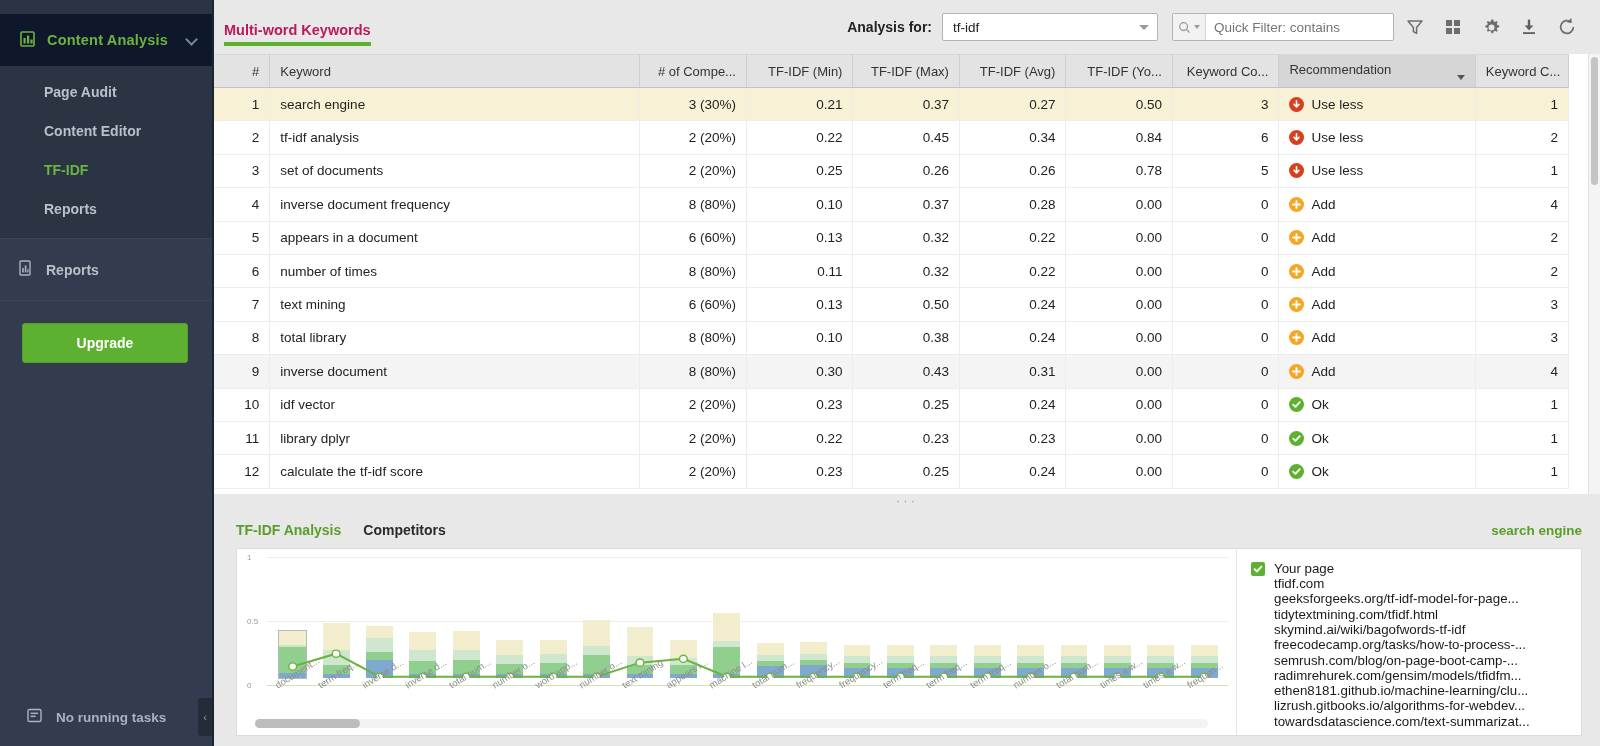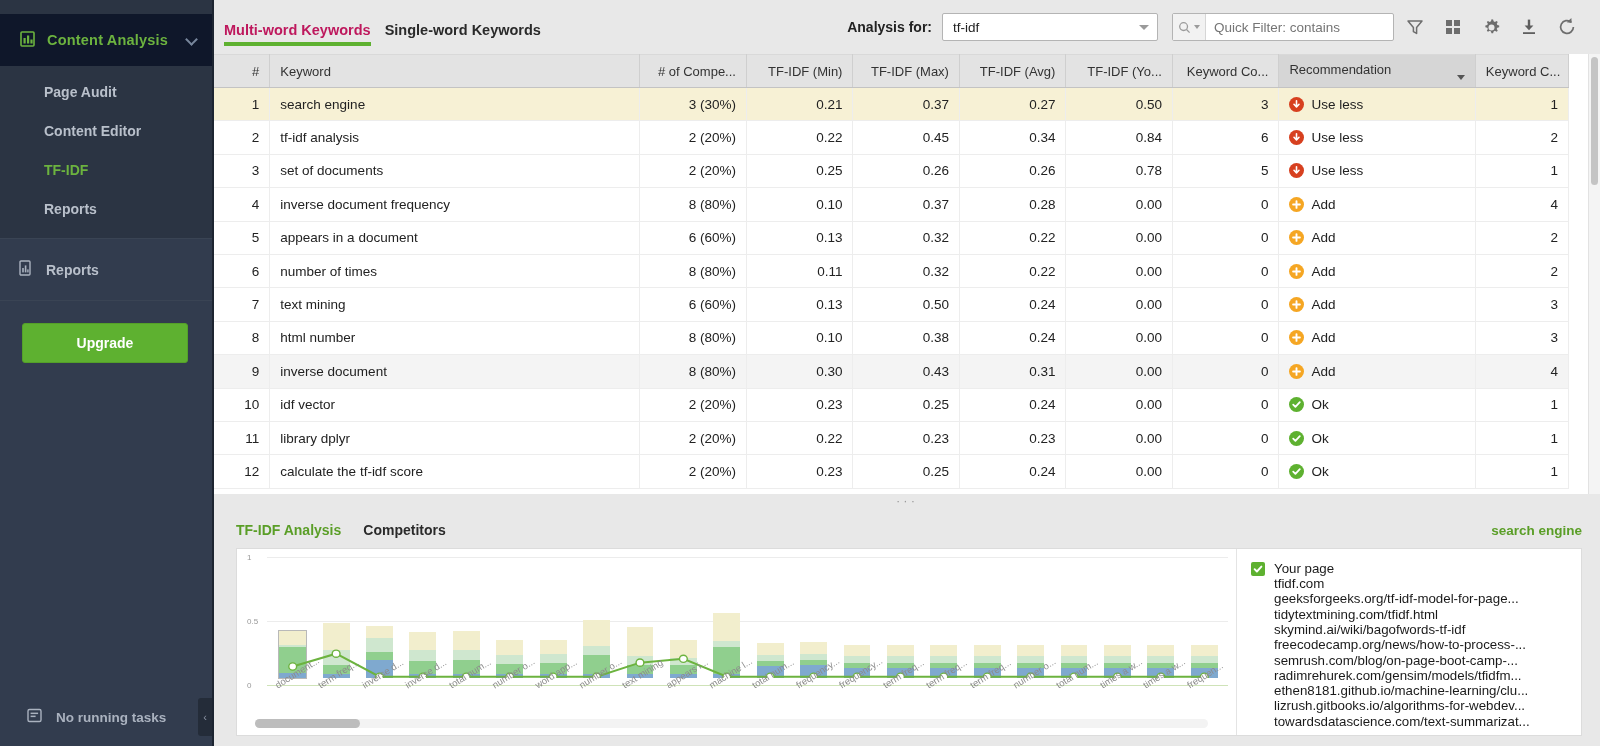--- a/index.html
+++ b/index.html
@@ -333,23 +333,20 @@
 
     <div class="collapse-tab">‹</div>
   </div>
 
   <div class="main">
 
     <div class="toolbar">
       <div class="tabs">
         <div class="tab active">
           <span>Multi-word Keywords</span>
-        </div>
-        <div class="tab">
-          <span>Single-word Keywords</span>
         </div>
       </div>
 
       <div class="tb-right">
         <span class="analysis-label">Analysis for:</span>
         <div class="select">
           <span class="val">tf-idf</span>
           <span class="caret"></span>
         </div>
 
@@ -570,21 +567,21 @@
                       <path d="M5.5 2.1 V8.9 M2.1 5.5 H8.9" stroke="#fff" stroke-width="1.9" stroke-linecap="round"></path>
                     </svg>
                   </span>
                   <span class="lbl">Add</span>
                 </span>
               </td>
               <td>3</td>
             </tr>
             <tr class="">
               <td>8</td>
-              <td class="l">html number</td>
+              <td class="l">total library</td>
               <td>8 (80%)</td>
               <td>0.10</td>
               <td>0.38</td>
               <td>0.24</td>
               <td>0.00</td>
               <td>0</td>
               <td class="rec">
                 <span class="recwrap">
                   <span class="badge add">
                     <svg width="11" height="11" viewBox="0 0 11 11">
@@ -992,21 +989,21 @@
             <svg width="10" height="10" viewBox="0 0 10 10">
               <path d="M1.6 5.2 L3.9 7.5 L8.4 2.6" fill="none" stroke="#fff" stroke-width="1.9" stroke-linecap="round" stroke-linejoin="round"></path>
             </svg>
           </div>
           <div class="legend-list" id="legend-list">
               <div class="first">Your page</div>
               <div>tfidf.com</div>
               <div>geeksforgeeks.org/tf-idf-model-for-page...</div>
               <div>tidytextmining.com/tfidf.html</div>
               <div>skymind.ai/wiki/bagofwords-tf-idf</div>
-              <div>freecodecamp.org/news/how-to-process-...</div>
+              <div>freecodecamp.org/tasks/how-to-process-...</div>
               <div>semrush.com/blog/on-page-boot-camp-...</div>
               <div>radimrehurek.com/gensim/models/tfidfm...</div>
               <div>ethen8181.github.io/machine-learning/clu...</div>
               <div>lizrush.gitbooks.io/algorithms-for-webdev...</div>
               <div>towardsdatascience.com/text-summarizat...</div>
             </div>
         </div>
       </div>
     </div>
 

